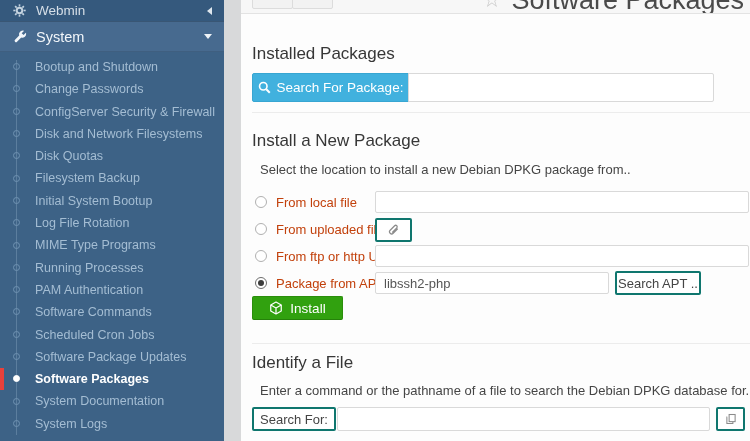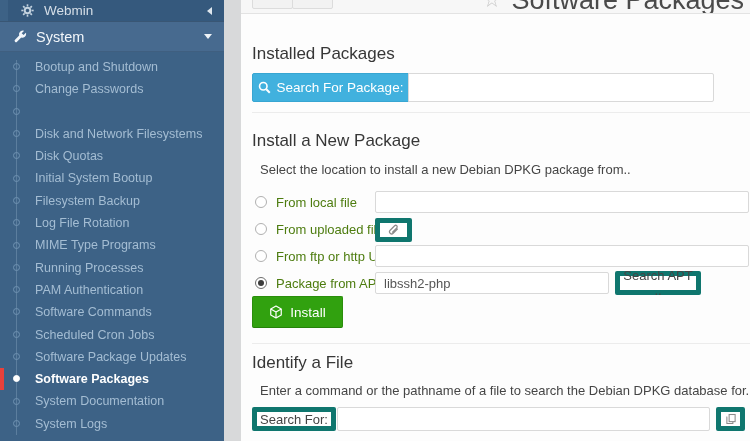--- a/index.html
+++ b/index.html
@@ -3,21 +3,21 @@
 <meta charset="utf-8">
 <style>
   * { margin:0; padding:0; box-sizing:border-box; }
   html,body { width:750px; height:441px; overflow:hidden; }
   body { font-family:"Liberation Sans","DejaVu Sans",sans-serif; position:relative; background:#fff; }
 
   
   .sidebar { position:absolute; left:0; top:0; width:224px; height:441px; background:#3d6286; overflow:hidden; }
   .black-bar { position:absolute; left:113px; top:0; width:110px; height:4px; background:#0b0b0b; }
   .cat { position:relative; display:flex; align-items:center; color:#d6dfe8; }
-  .cat-webmin { height:21px; background:#35597d; font-size:13.5px;margin-left:8px; }
+  .cat-webmin { height:21px; background:#35597d; font-size:13.5px; }
   .cat-system { height:31px; background:#476a8f; font-size:14.5px; color:#f2f6fa;
                 border-top:1px solid rgba(0,0,0,0.18); border-bottom:1px solid rgba(0,0,0,0.10); }
   .cat .cicon { width:14px; height:14px; margin-left:13px; margin-right:9px; flex:0 0 auto; display:flex; align-items:center; }
   .chev { position:absolute; right:12px; }
   .chev-left { width:0; height:0; border-top:4px solid transparent; border-bottom:4px solid transparent; border-right:5px solid #dfe7ee; }
   .chev-down { width:0; height:0; border-left:4px solid transparent; border-right:4px solid transparent; border-top:5px solid #eef3f7; }
 
   .nav-items { position:absolute; top:52px; left:0; right:0; bottom:0; padding-top:4px; }
   .nav-line { position:absolute; left:16px; top:8px; bottom:6px; width:1px; background:rgba(173,201,224,0.28); }
   .nav-item { position:relative; height:22.3px; line-height:22.3px; font-size:12.5px; color:#a4bdd3; cursor:pointer; }
@@ -49,25 +49,25 @@
               border-radius:2px 0 0 2px; color:#fff; font-size:13.5px; display:flex; align-items:center; justify-content:center; cursor:pointer; }
   .btn-blue svg { margin-right:6px; }
   .inp { position:absolute; background:#fff; border:1px solid #d9d9d9; border-radius:2px; font-size:13px; color:#555; padding:10px 8px;
          font-family:"Liberation Sans",sans-serif; }
   #search-pkg-input { left:167px; top:73px; width:306px; height:29px; border-radius:0 2px 2px 0; }
 
   .radio-row { position:absolute; left:14px; display:flex; align-items:center; height:14px; }
   .radio { width:12px; height:12px; border-radius:50%; border:1px solid #b0b0b0; background:#fff; position:relative; flex:0 0 auto; cursor:pointer; }
   .radio.checked { border-color:#6e6e6e; }
   .radio.checked::after { content:""; position:absolute; left:2px; top:2px; width:6px; height:6px; border-radius:50%; background:#3c3c3c; }
-  .radio-label { margin-left:9px; font-size:13px; color:#4d7c0f; }
-
-  .btn-white { position:absolute; background:#fff; border:5px solid #0f766e; border-radius:2px; color:#444;
+  .radio-label { margin-left:9px; font-size:13px; color:#c2410c; }
+
+  .btn-white { position:absolute; background:#fff; border:2px solid #0f766e; border-radius:2px; color:#444;
                font-size:13px; display:flex; align-items:center; justify-content:center; cursor:pointer; }
-  .btn-green { position:absolute; left:11px; top:296px; width:91px; height:32px; background:#31a10f; border:1px solid #2b8e0c;
+  .btn-green { position:absolute; left:11px; top:296px; width:91px; height:24px; background:#31a10f; border:1px solid #2b8e0c;
                border-bottom-color:#25820a; border-radius:2px; color:#fff; font-size:13.5px;
                display:flex; align-items:center; justify-content:center; cursor:pointer; }
   .btn-green svg { margin-right:7px; }
 </style>
 </head>
 <body>
 
 <div class="sidebar">
   <div class="black-bar"></div>
 
@@ -112,44 +112,45 @@
 
   <div class="nav-item">
 
     <span class="bullet"></span>
     <span class="lbl">Change Passwords</span>
   </div>
 
   <div class="nav-item">
 
     <span class="bullet"></span>
+    <span class="lbl">ConfigServer Security &amp; Firewall</span>
   </div>
 
   <div class="nav-item">
 
     <span class="bullet"></span>
     <span class="lbl">Disk and Network Filesystems</span>
   </div>
 
   <div class="nav-item">
 
     <span class="bullet"></span>
     <span class="lbl">Disk Quotas</span>
   </div>
 
   <div class="nav-item">
 
     <span class="bullet"></span>
+    <span class="lbl">Filesystem Backup</span>
+  </div>
+
+  <div class="nav-item">
+
+    <span class="bullet"></span>
     <span class="lbl">Initial System Bootup</span>
-  </div>
-
-  <div class="nav-item">
-
-    <span class="bullet"></span>
-    <span class="lbl">Filesystem Backup</span>
   </div>
 
   <div class="nav-item">
 
     <span class="bullet"></span>
     <span class="lbl">Log File Rotation</span>
   </div>
 
   <div class="nav-item">
 

